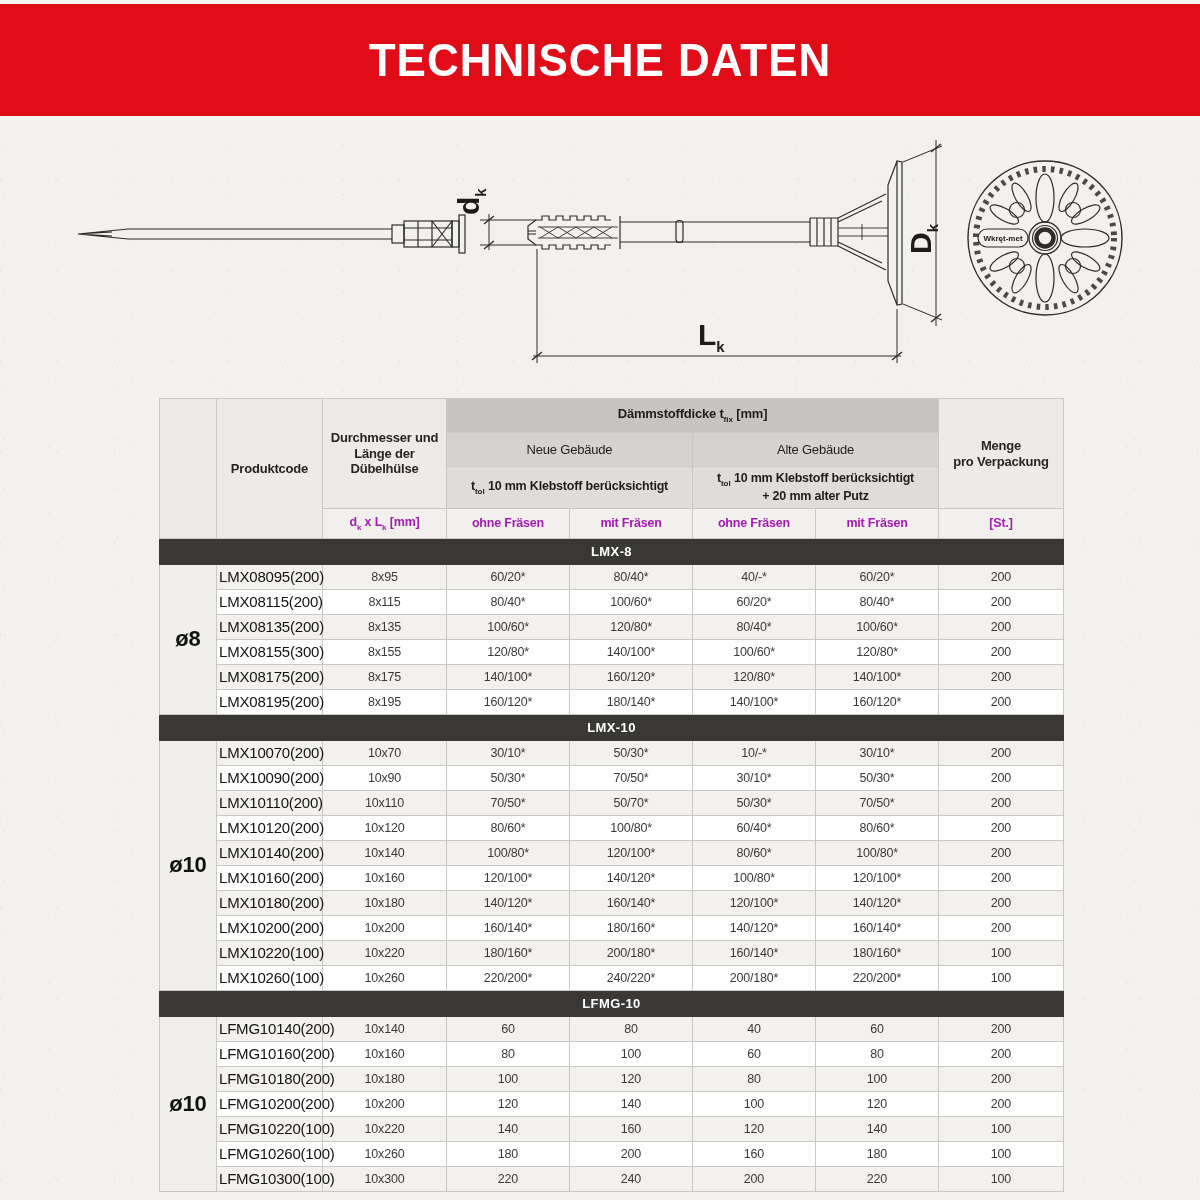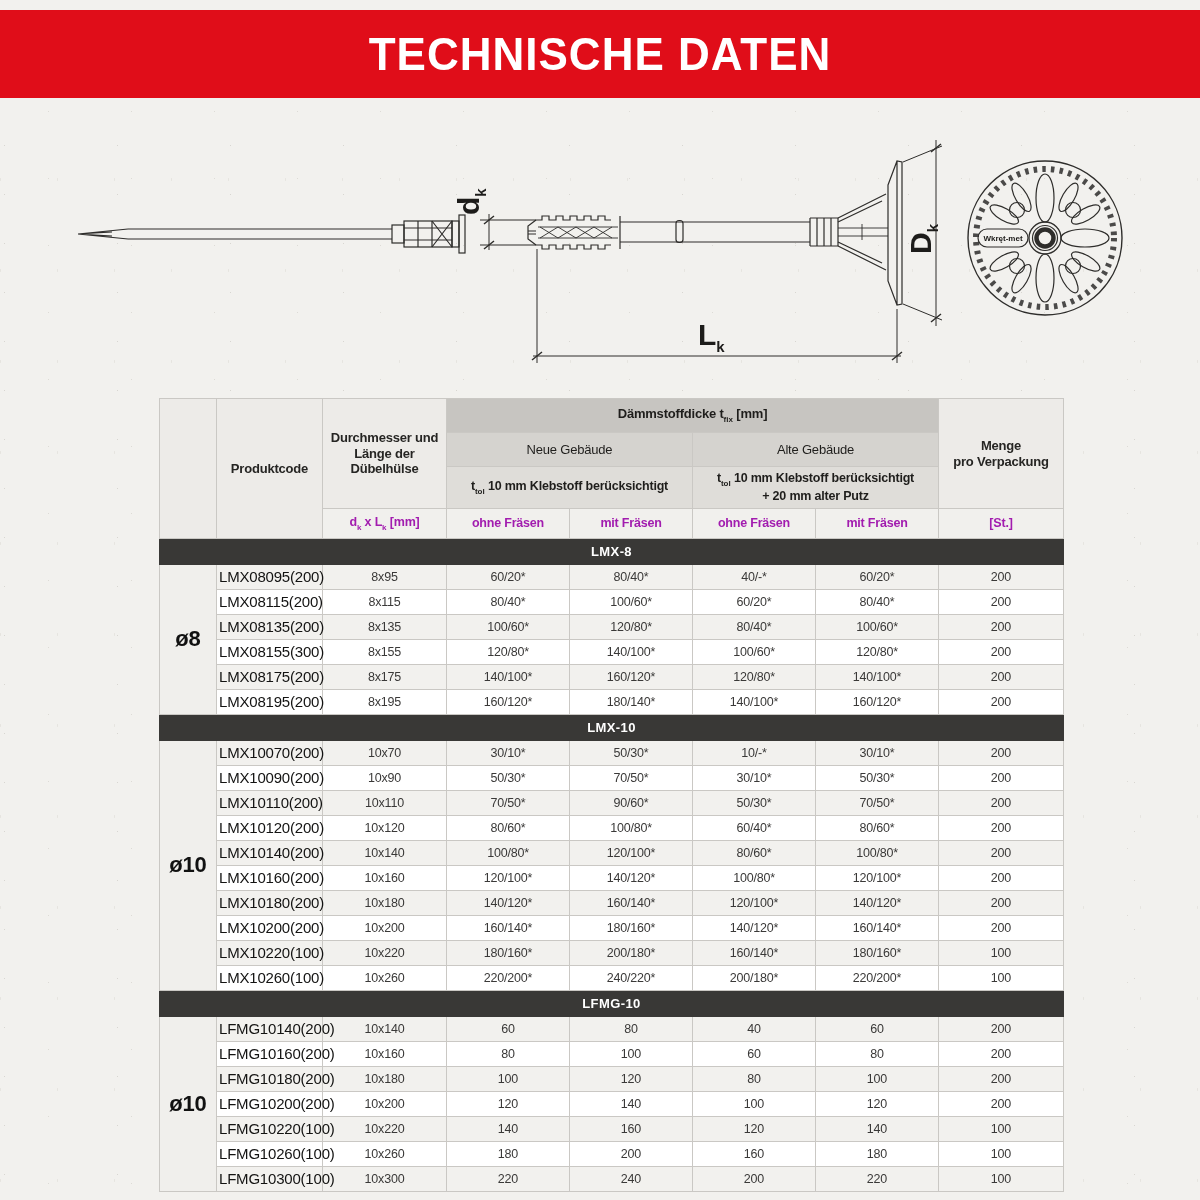--- a/index.html
+++ b/index.html
@@ -9,21 +9,21 @@
     background-image:
       radial-gradient(#dddbd6 0.7px, transparent 0.9px),
       radial-gradient(#e6e4df 0.6px, transparent 0.8px),
       radial-gradient(#d8d6d1 0.5px, transparent 0.7px);
     background-size:83px 67px, 57px 91px, 113px 49px;
     background-position:7px 11px, 29px 43px, 61px 23px;
     font-family:"Liberation Sans", sans-serif;
     color:#222;
   }
   .banner{
-    position:absolute;left:0;top:10px;width:1200px;height:88px;
+    position:absolute;left:0;top:4px;width:1200px;height:112px;
     display:flex;align-items:center;justify-content:center;
   }
   .banner h1{
     margin:0;color:#fff;font-size:44px;font-weight:700;letter-spacing:1px;
     transform:scaleY(1.05);
   }
   .drawings{position:absolute;left:0;top:88px;width:1200px;height:310px;}
   .drawings svg{display:block;}
   .drawings text{font-family:"Liberation Sans",sans-serif;font-weight:700;fill:#1d1c1a;}
 
@@ -263,21 +263,21 @@
         <td class="val">50/30*</td>
         <td class="val">70/50*</td>
         <td class="val">30/10*</td>
         <td class="val">50/30*</td>
         <td class="val">200</td>
       </tr>
       <tr class="r-odd">
         <td class="code">LMX10110(200)</td>
         <td class="val">10x110</td>
         <td class="val">70/50*</td>
-        <td class="val">90/60*</td>
+        <td class="val">50/70*</td>
         <td class="val">50/30*</td>
         <td class="val">70/50*</td>
         <td class="val">200</td>
       </tr>
       <tr class="r-even">
         <td class="code">LMX10120(200)</td>
         <td class="val">10x120</td>
         <td class="val">80/60*</td>
         <td class="val">100/80*</td>
         <td class="val">60/40*</td>

